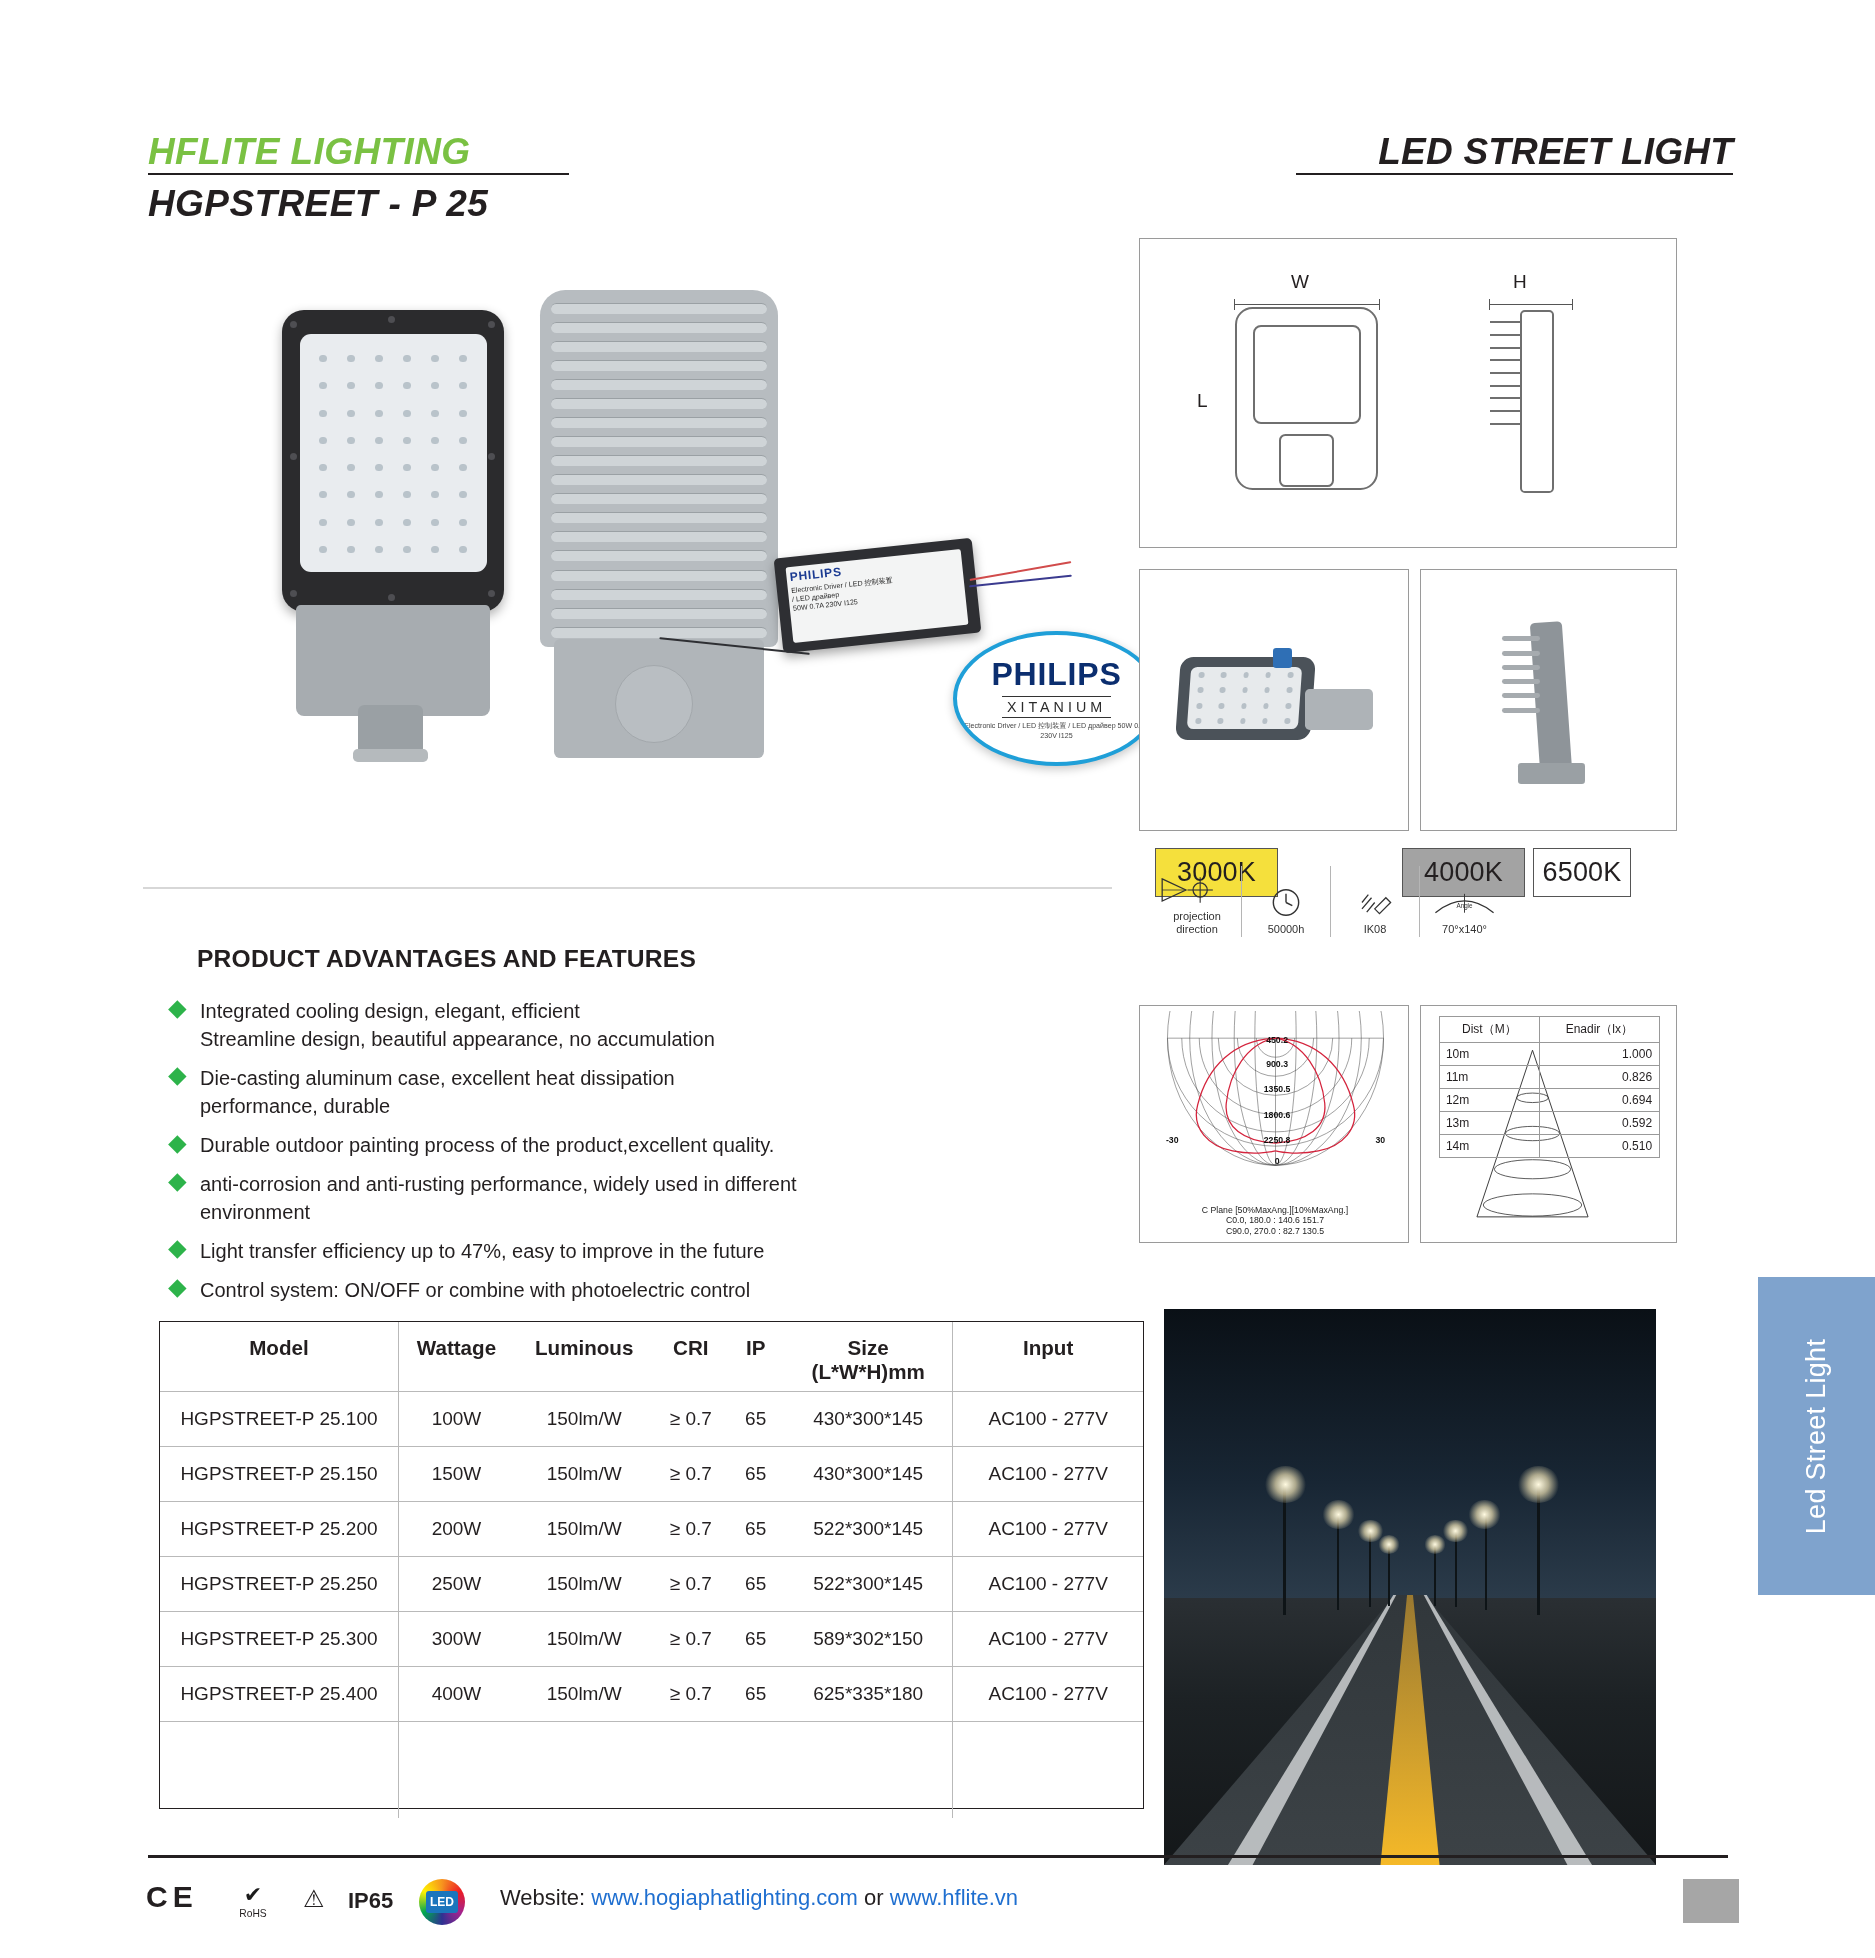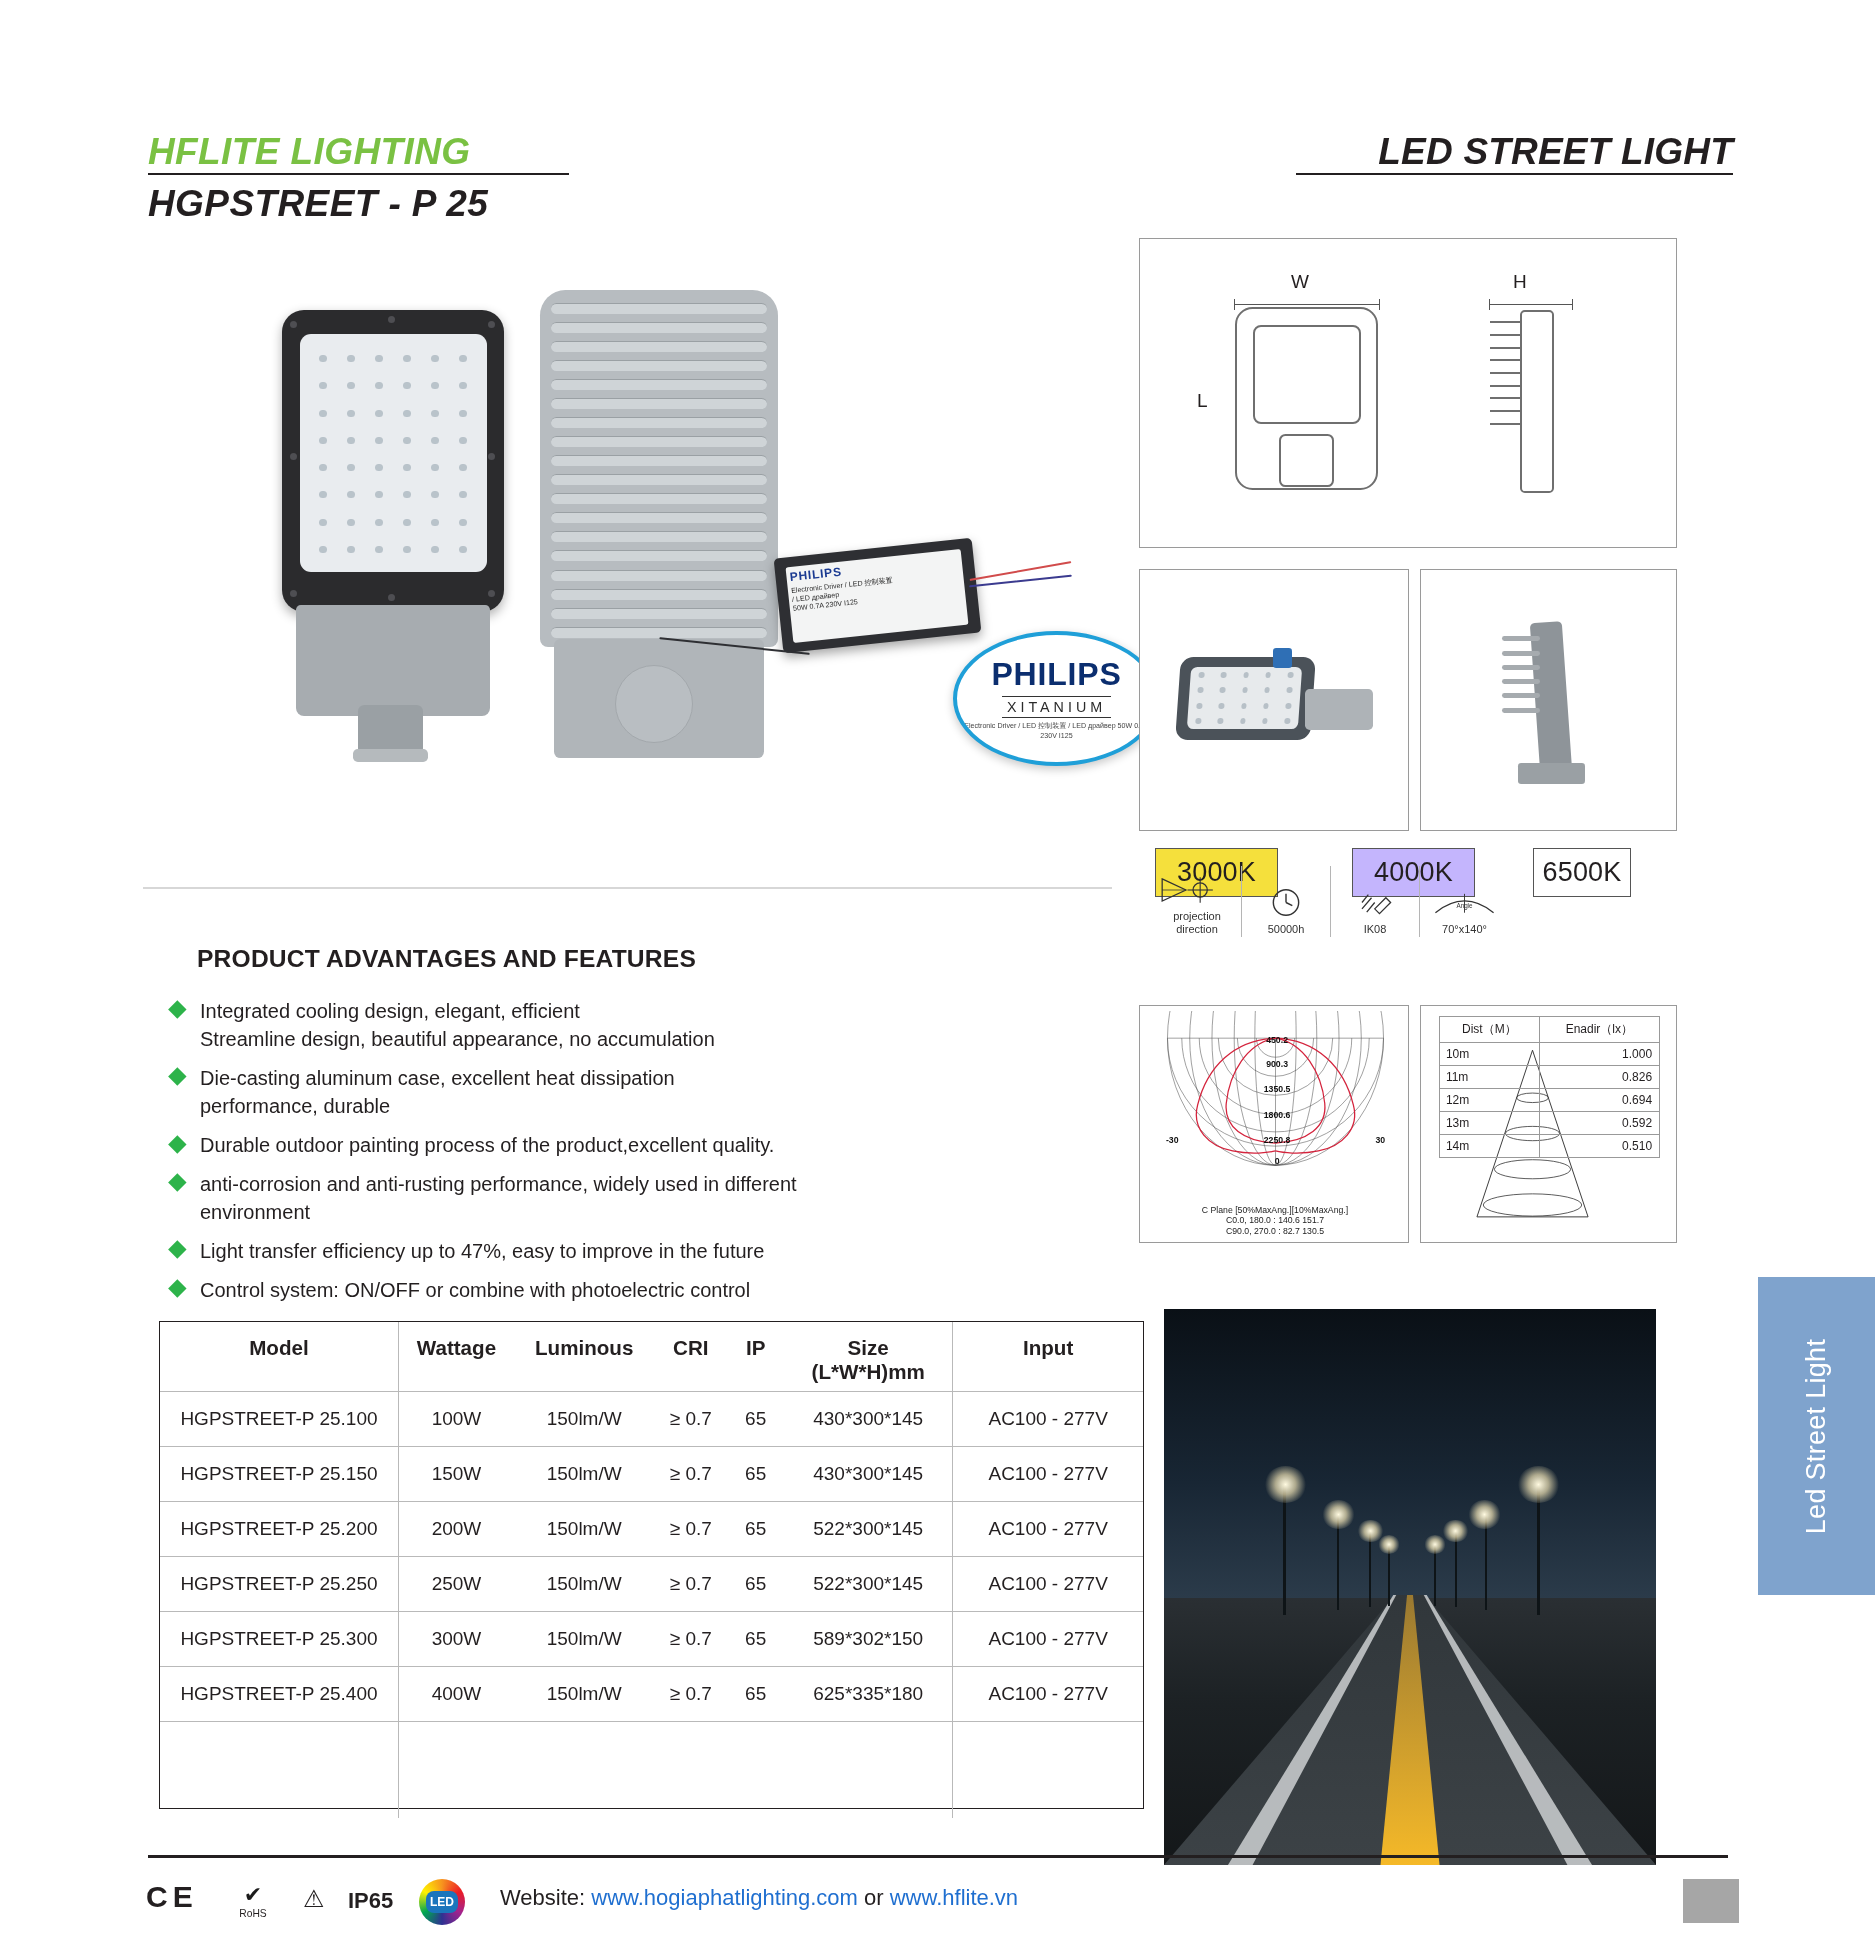--- a/index.html
+++ b/index.html
@@ -498,21 +498,21 @@
     top: 848px;
     border: 1.6px solid #555;
     box-sizing: border-box;
     font-size: 27px;
     display: flex;
     align-items: center;
     justify-content: center;
     letter-spacing: 0.2px;
   }
   #cct-3000 { left: 1155px; width: 123px; height: 49px; background: #f5e03c; }
-  #cct-4000 { left: 1352px; width: 123px; height: 49px; background: #c4b5fd; }
+  #cct-4000 { left: 1402px; width: 123px; height: 49px; background: #a3a3a3; }
   #cct-6500 { left: 1533px; width: 98px; height: 49px; background: #ffffff; }
 
   
   #icon-strip {
     position: absolute;
     left: 1153px;
     top: 866px;
     width: 508px;
     height: 71px;
     display: flex;
@@ -708,21 +708,21 @@
   #footer .rohs .txt { font-size: 10.3px; font-weight: normal; }
   #footer .warn { position: absolute; left: 168px; top: 11px; font-size: 24px; }
   #footer .ip { position: absolute; left: 213px; top: 14.3px; font-size: 22px; font-weight: bold; }
   #footer .ledbadge {
     position: absolute; left: 284px; top: 4.8px;
     width: 46px; height: 46px; border-radius: 50%;
     background: conic-gradient(#f7941e, #ed1c24, #a3238e, #2e3192, #00a651, #fff200, #f7941e);
     display: flex; align-items: center; justify-content: center;
   }
   #footer .ledbadge span {
-    width: 32px; height: 22px; border-radius: 8px;
+    width: 32px; height: 22px; border-radius: 3px;
     background: #1b75bc; color: #fff; font-size: 12px; font-weight: bold;
     display: flex; align-items: center; justify-content: center;
   }
   #footer .website {
     position: absolute; left: 365px; top: 11px;
     font-size: 22px; color: #231f20;
   }
   #footer .website a { color: #1f6fd0; text-decoration: none; }
   #footer .corner {
     position: absolute; right: 0px; top: 4.8px;

